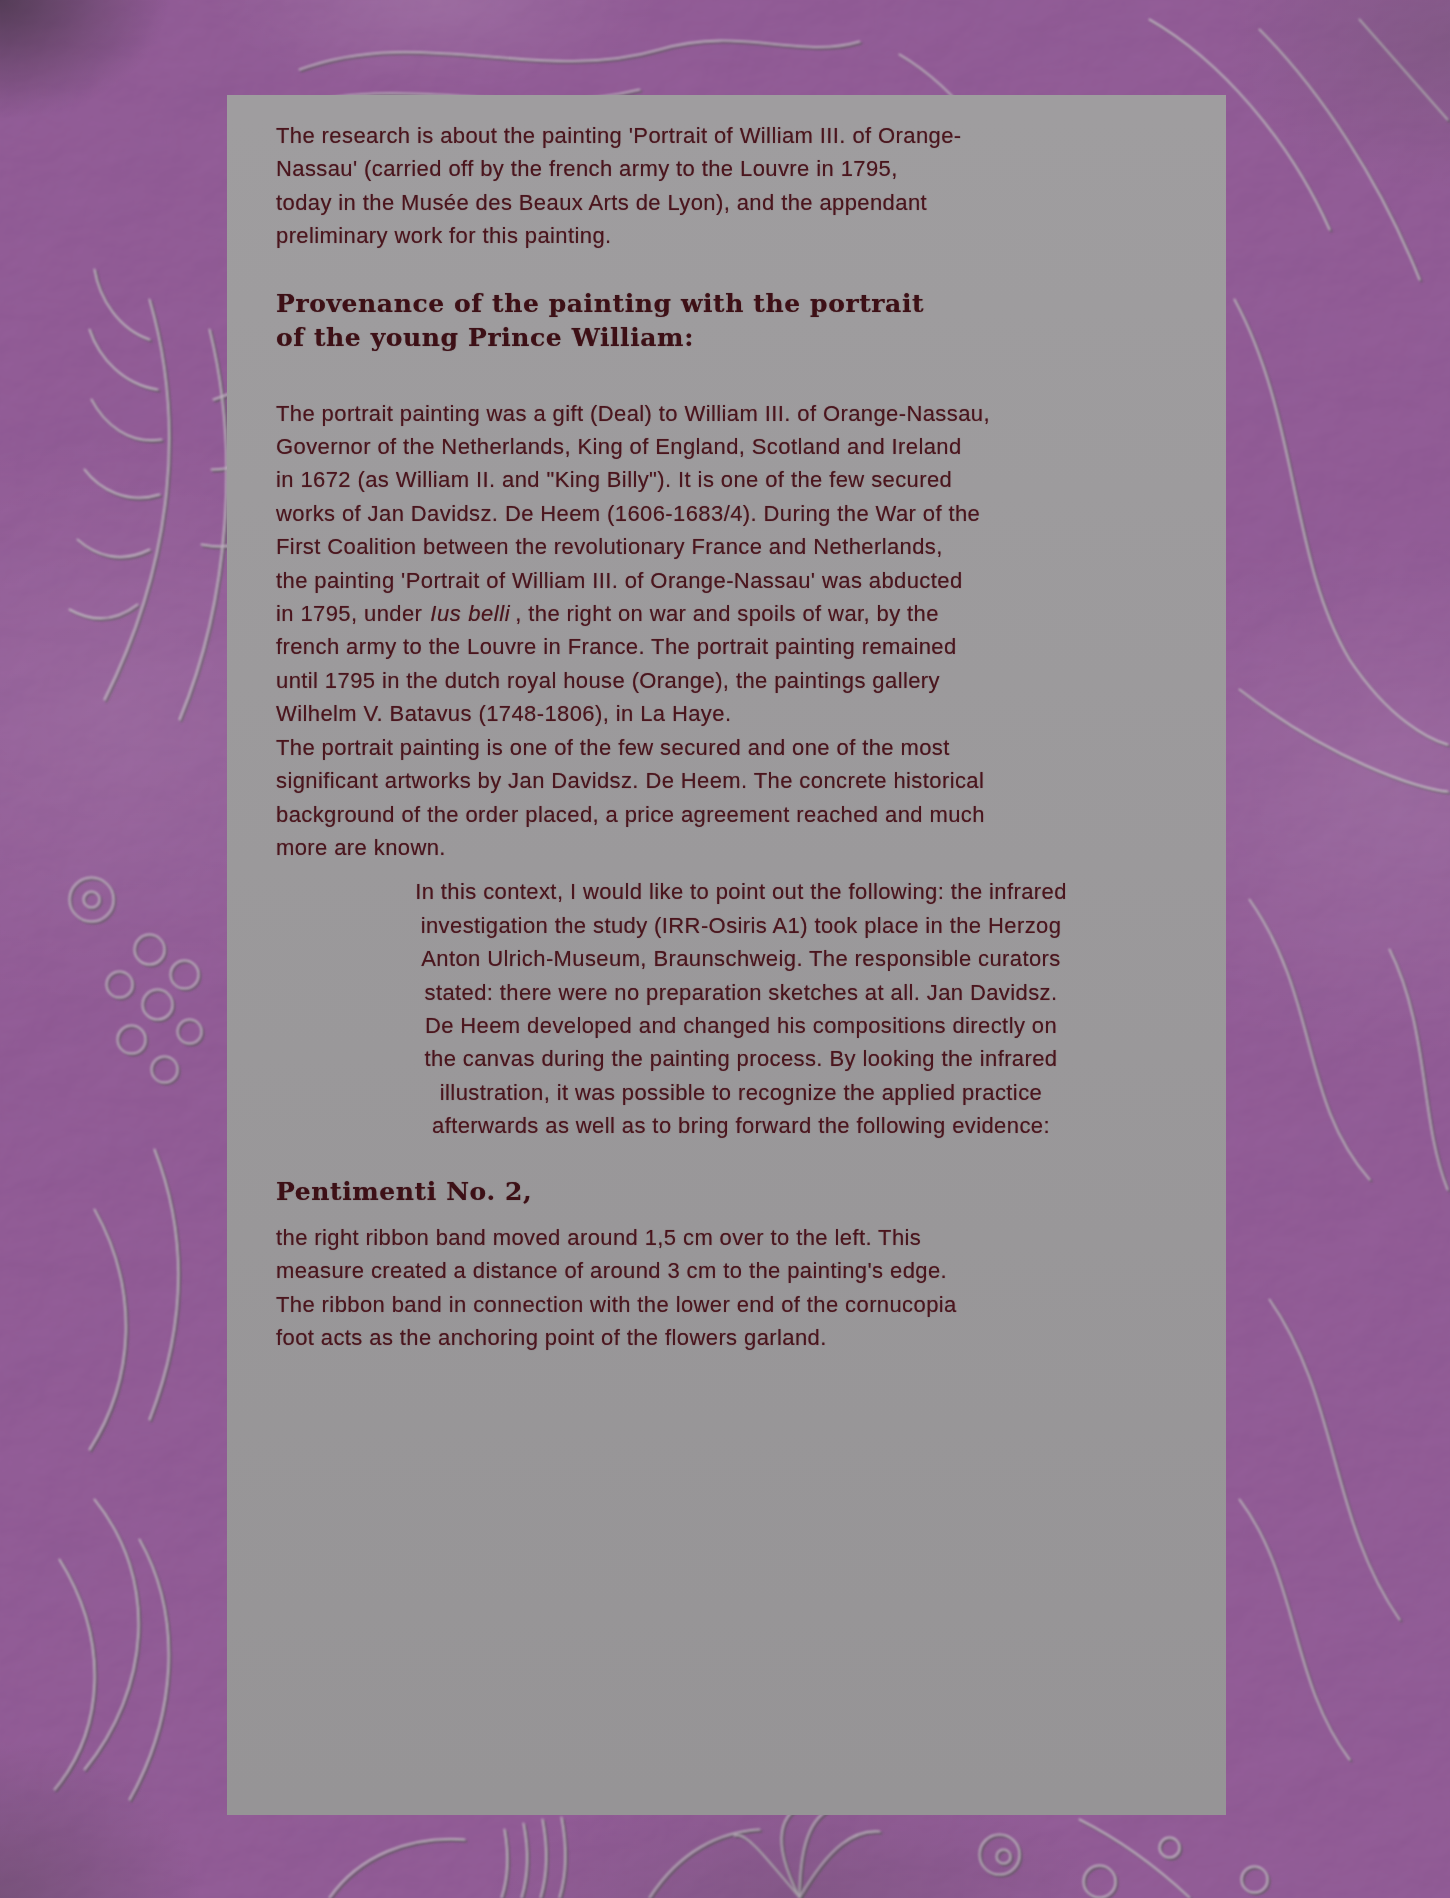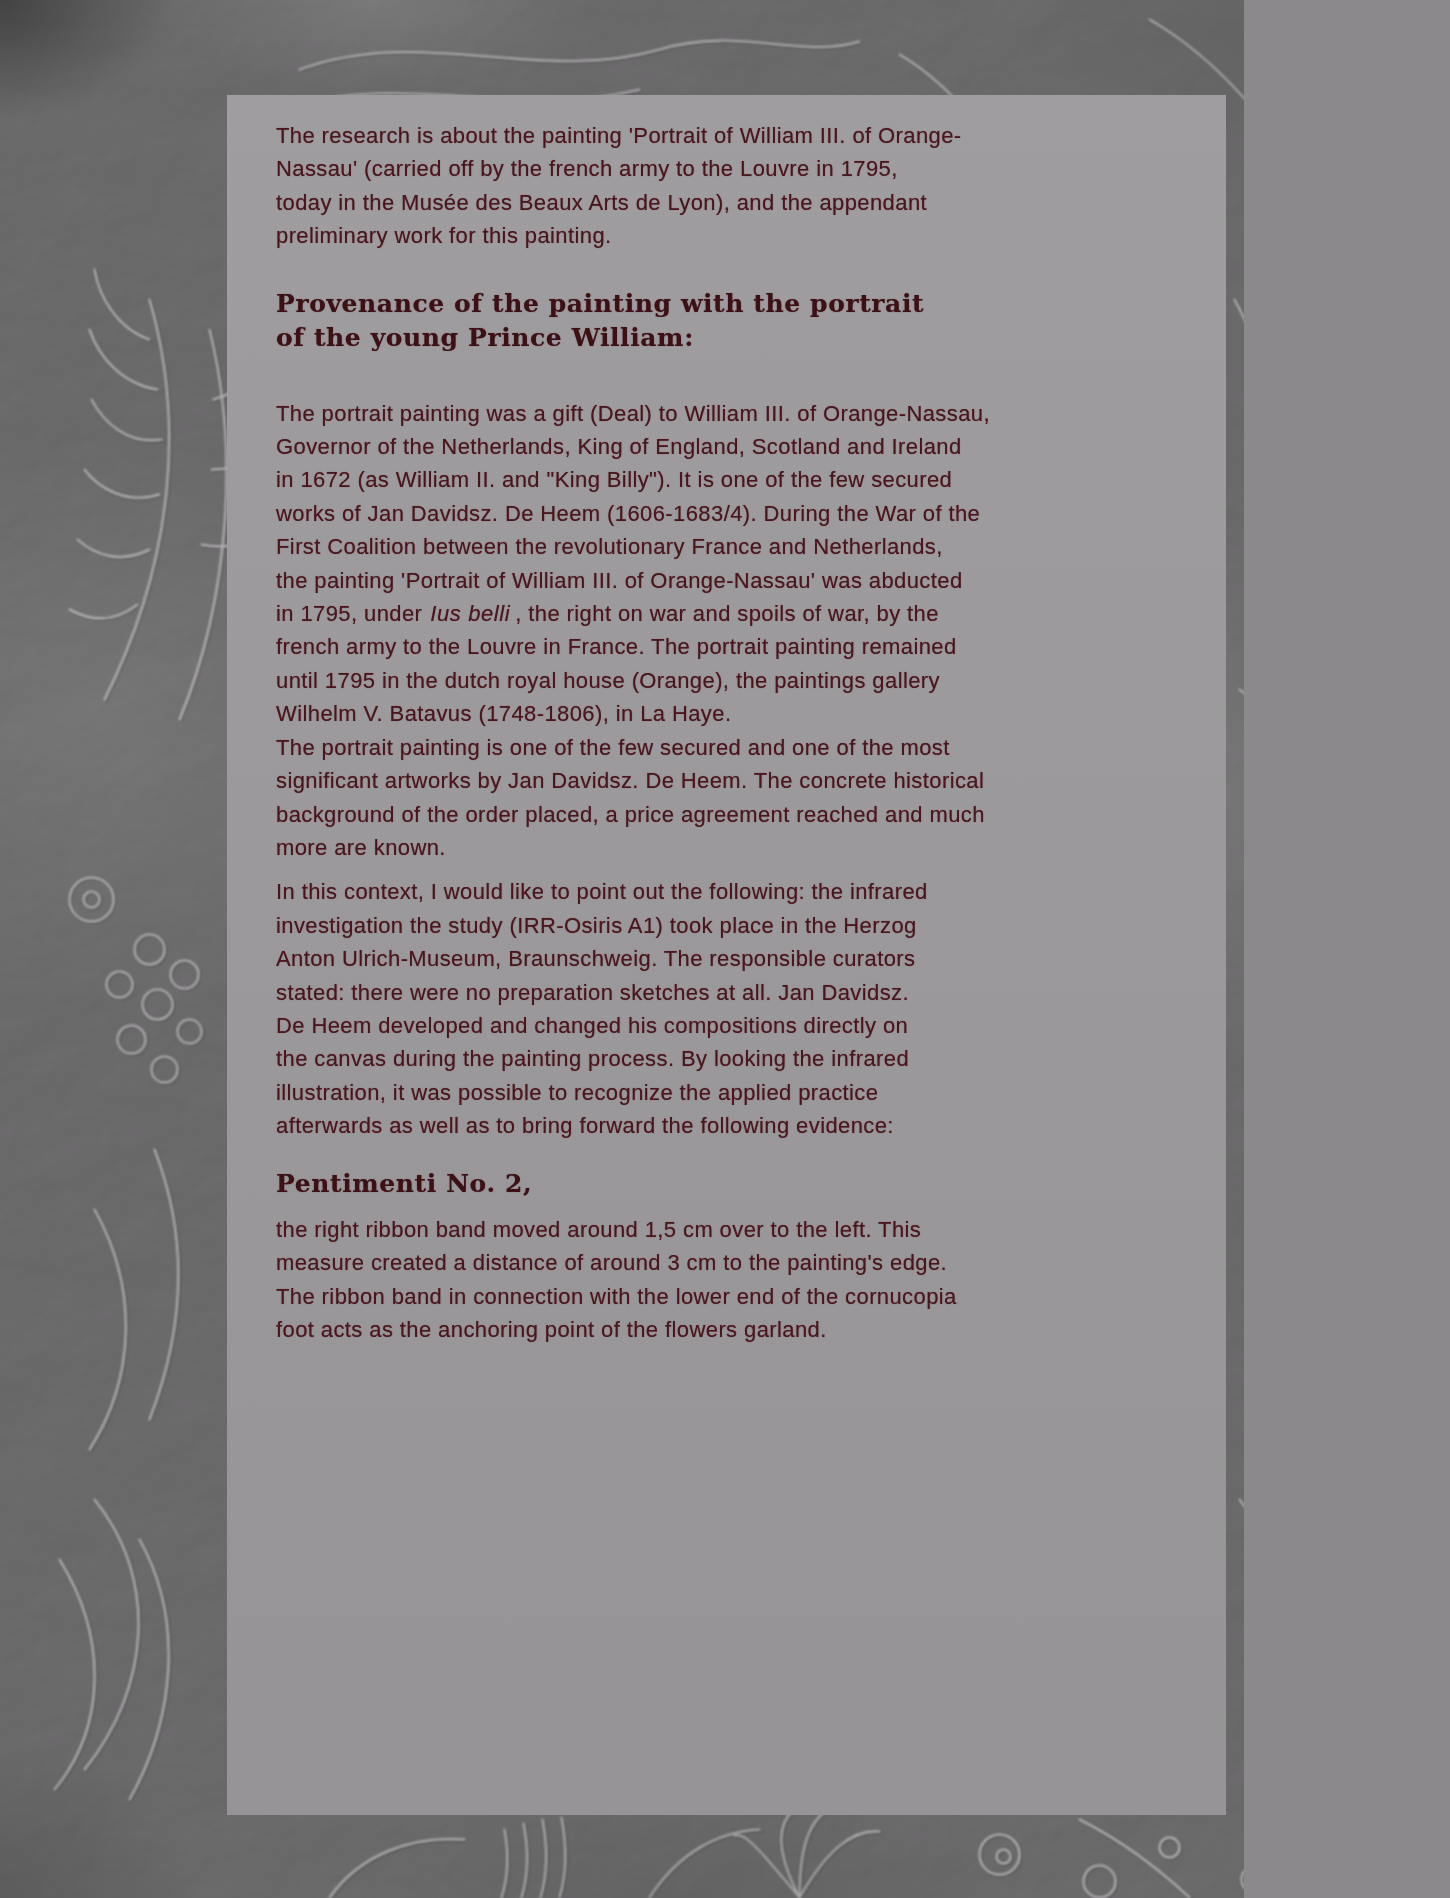--- a/index.html
+++ b/index.html
@@ -2,24 +2,24 @@
 <html><head>
 <meta charset="utf-8">
 <style>
   html, body {
     margin: 0;
     padding: 0;
     background: #8b898b;
   }
   .stage {
     position: relative;
-    width: 1244px;
+    width: 1450px;
     height: 1898px;
     overflow: hidden;
-    background: #404040;
+    background: #a21caf;
     font-family: "Liberation Sans", sans-serif;
   }
   
   .bg {
     position: absolute;
     inset: 0;
   }
   .bg .vignette {
     position: absolute;
     inset: 0;
@@ -73,21 +73,21 @@
   .latin-italic {
     font-style: italic;
     margin: 0 5px 0 8px;
     letter-spacing: 0.6px;
   }
   
   .mb-intro      { margin-bottom: 34px; }
   .mb-h-prov     { margin-bottom: 41px; }
   .mb-provpara   { margin-bottom: 11px; }
   .mb-h-prelim   { margin-bottom: 30px; }
-  .mb-context    { margin-bottom: 24px; }
+  .mb-context    { margin-bottom: 32px; text-align: center; }
   .mb-h-pent1    { margin-bottom: 6px; }
   .mb-pent1      { margin-bottom: 27px; }
   .mb-h-pent2    { margin-bottom: 12px; }
 </style>
 </head>
 <body>
 
 <div class="stage">
 
   <div class="bg">

